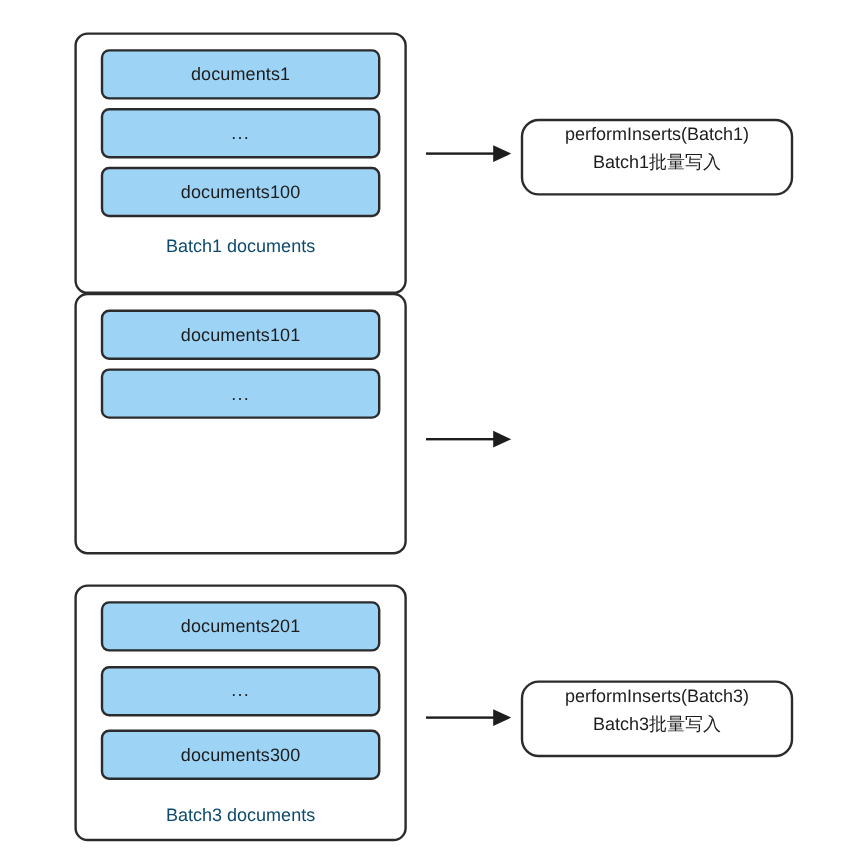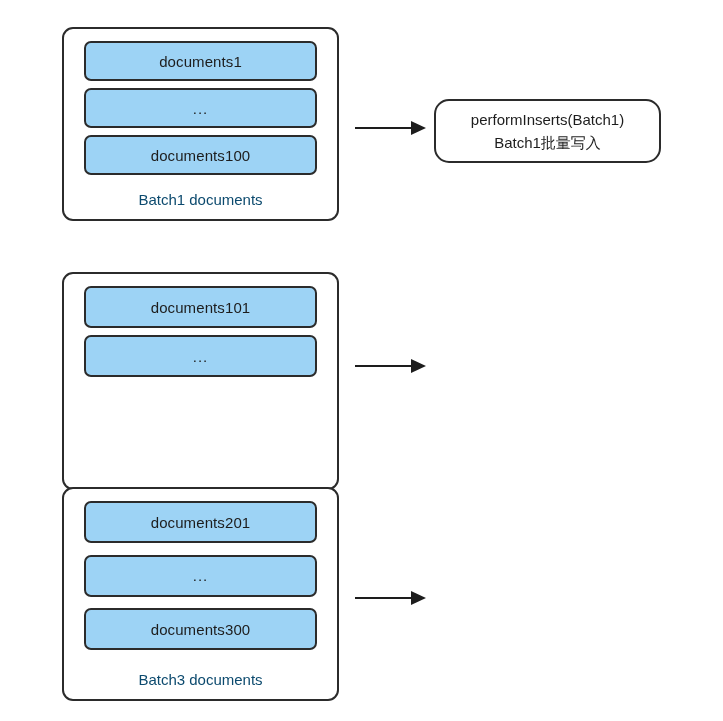--- a/index.html
+++ b/index.html
@@ -28,22 +28,22 @@
     width: 277px;
     box-sizing: border-box;
     border: 2px solid #2b2b2b;
     border-radius: 11px;
     background: #ffffff;
     padding: 12px 20px 8px 20px;
     display: flex;
     flex-direction: column;
     align-items: stretch;
   }
-  .batch-group.g1 { top: 27px;  height: 194px; }
-  .batch-group.g2 { top: 272px; height: 218px; }
+  .batch-group.g1 { top: 27px;  height: 218px; }
+  .batch-group.g2 { top: 244px; height: 218px; }
   .batch-group.g3 { top: 487px; height: 214px; justify-content: space-between; }
 
   
   .doc-box {
     box-sizing: border-box;
     height: 42px;
     border: 2px solid #2b2b2b;
     border-radius: 7px;
     background: #9DD3F5;
     display: flex;
@@ -104,21 +104,20 @@
     left: 434px;
     width: 227px;
     height: 64px;
     box-sizing: border-box;
     border: 2px solid #2b2b2b;
     border-radius: 15px;
     background: #ffffff;
     display: flex;
     flex-direction: column;
     align-items: center;
-    justify-content: center;
     text-align: center;
     line-height: 23px;
   }
   .call-box.c1 { top: 99px; }
   .call-box.c2 { top: 336px; }
   .call-box.c3 { top: 567px; }
   .call-line {
     font-size: 15px;
     color: #1d1d1d;
     white-space: nowrap;
@@ -178,14 +177,18 @@
       <span>documents300</span>
     </div>
     <div class="batch-caption">Batch3 documents</div>
   </div>
 
   <div class="arrow a3">
     <div class="shaft"></div>
     <div class="head"></div>
   </div>
 
+  <div class="call-box c3">
+    <div class="call-line">performInserts(Batch3)</div>
+    <div class="call-line">Batch3批量写入</div>
+  </div>
 
 </div>
 
 </body></html>

